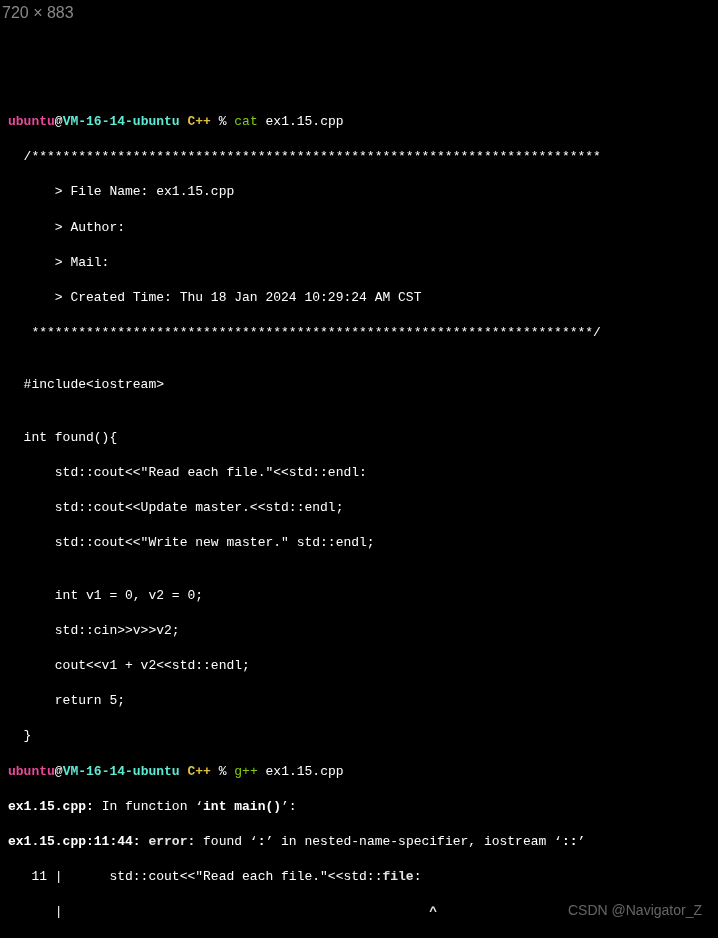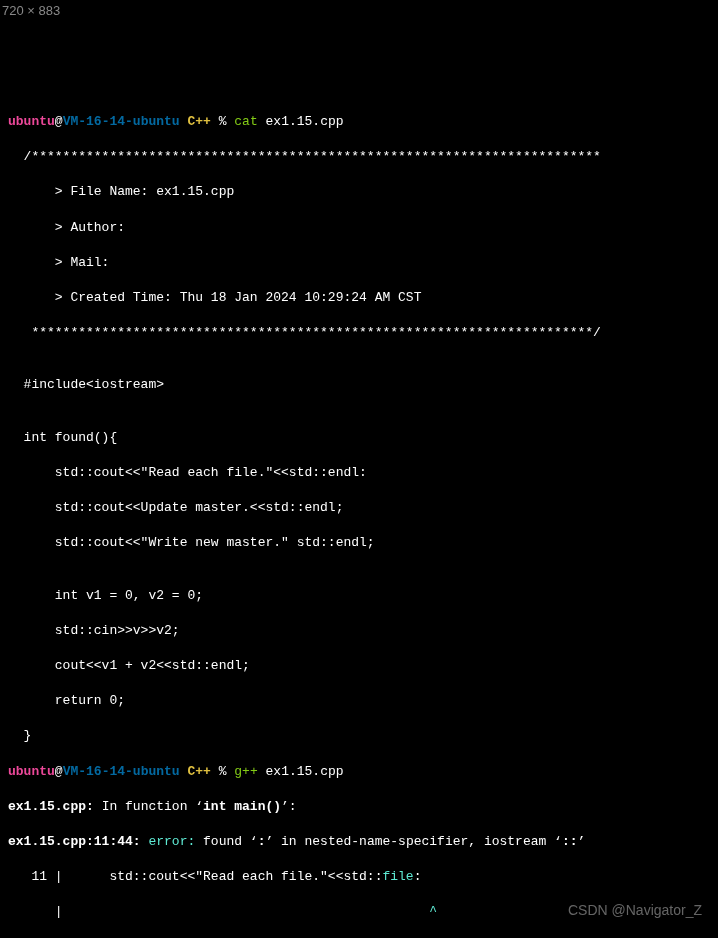--- a/index.html
+++ b/index.html
@@ -12,38 +12,38 @@
     line-height: 1.35;
     white-space: pre;
     width: 718px;
     box-sizing: border-box;
   }
   .dim-label {
     position: absolute;
     top: 2px;
     left: 2px;
     color: #888;
-    font-size: 13px;
+    font-size: 16px;
     font-family: sans-serif;
     background: rgba(0,0,0,0.5);
   }
   .watermark {
     position: absolute;
     bottom: 18px;
     right: 16px;
     color: rgba(200,200,200,0.5);
     font-family: sans-serif;
     font-size: 14px;
     margin-top: 16px;
   }
   .red { color: #ec4899; font-weight: bold; }
-  .redb { color: #5eead4; font-weight: normal; }
+  .redb { color: #e5e5e5; font-weight: bold; }
   .green { color: #84cc16; }
   .yellow { color: #e0c040; font-weight: bold; }
-  .blue { color: #0369a1; font-weight: bold; }
+  .blue { color: #5eead4; font-weight: bold; }
   .white { color: #fff; }
   .bold { font-weight: bold; }
   .u { }
   .line { display: block; }
 </style>
 </head>
 <body>
 
 
 
@@ -60,21 +60,21 @@
 <span class="line">  #include&lt;iostream&gt;</span>
 <span class="line"></span>
 <span class="line">  int found(){</span>
 <span class="line">      std::cout&lt;&lt;"Read each file."&lt;&lt;std::endl:</span>
 <span class="line">      std::cout&lt;&lt;Update master.&lt;&lt;std::endl;</span>
 <span class="line">      std::cout&lt;&lt;"Write new master." std::endl;</span>
 <span class="line"></span>
 <span class="line">      int v1 = 0, v2 = 0;</span>
 <span class="line">      std::cin&gt;&gt;v&gt;&gt;v2;</span>
 <span class="line">      cout&lt;&lt;v1 + v2&lt;&lt;std::endl;</span>
-<span class="line">      return 0;</span>
+<span class="line">      return 5;</span>
 <span class="line">  }</span>
 <span class="line"><span class="red">ubuntu</span><span class="white">@</span><span class="blue">VM-16-14-ubuntu</span> <span class="yellow">C++</span> <span class="white">%</span> <span class="green">g++</span> <span class="white u">ex1.15.cpp</span></span>
 <span class="line"><span class="bold">ex1.15.cpp:</span><span> In function ‘</span><span class="bold">int main()</span><span>’:</span></span>
 <span class="line"><span class="bold">ex1.15.cpp:11:44: </span><span class="redb">error: </span><span>found ‘</span><span class="bold">:</span><span>’ in nested-name-specifier, iostream ‘</span><span class="bold">::</span><span>’</span></span>
 <span class="line"><span>   11 |</span><span>      std::cout&lt;&lt;"Read each file."&lt;&lt;std::</span><span class="redb">file</span><span>:</span></span>
 <span class="line"><span>      |</span><span>                                               </span><span class="redb">^</span></span>
 <span class="line"></span>
 
 
 

